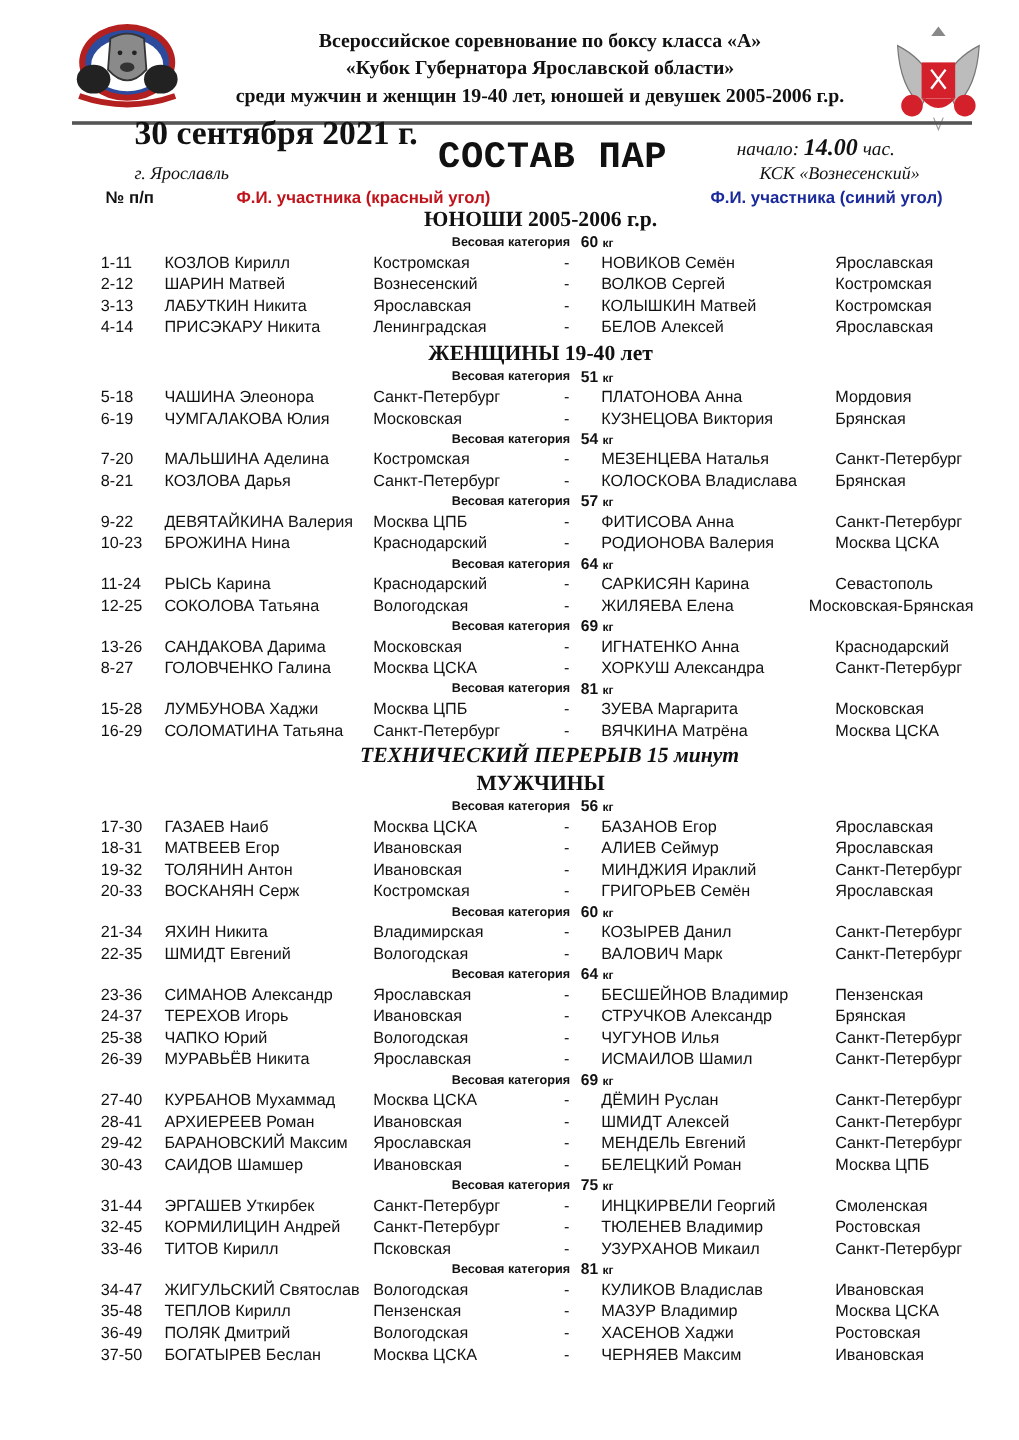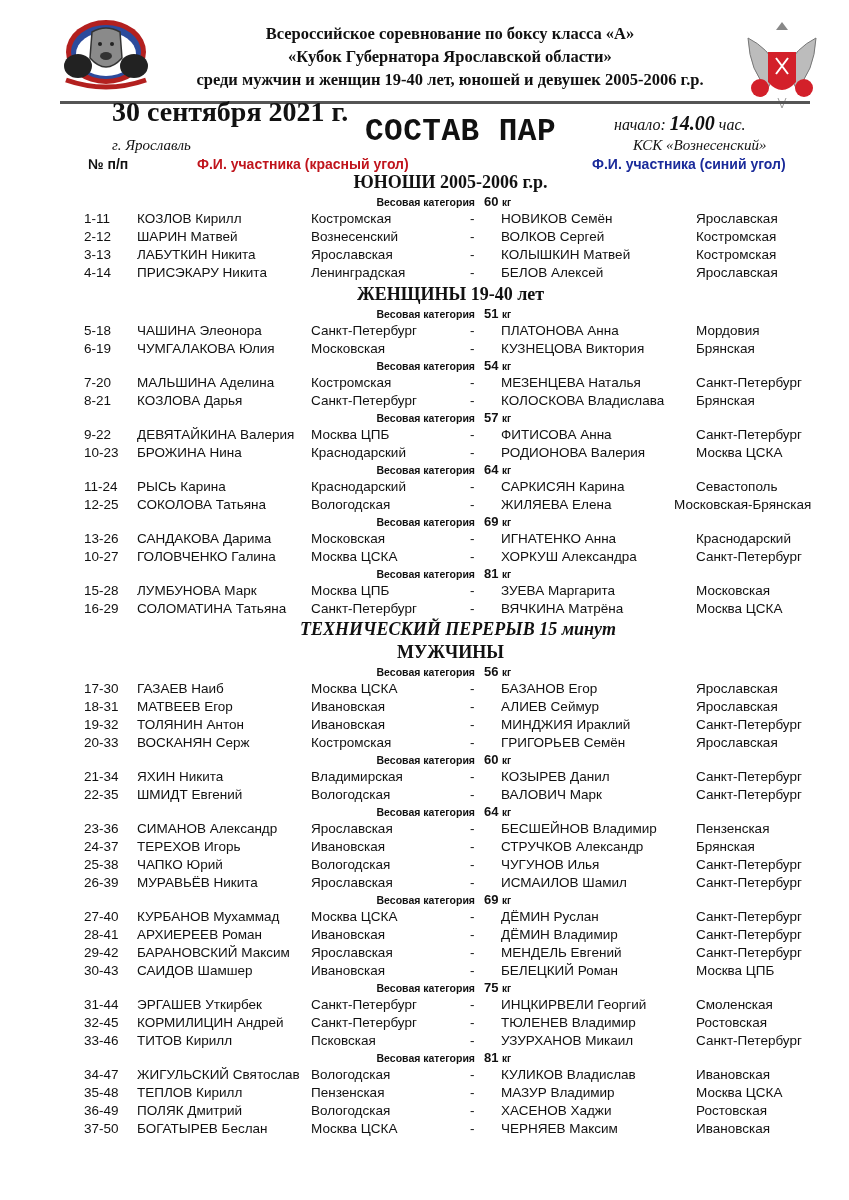--- a/index.html
+++ b/index.html
@@ -216,34 +216,34 @@
       </div>
       <div class="row">
         <span class="c-num">13-26</span>
         <span class="c-red">САНДАКОВА Дарима</span>
         <span class="c-redteam">Московская</span>
         <span class="c-dash">-</span>
         <span class="c-blue">ИГНАТЕНКО Анна</span>
         <span class="c-blueteam">Краснодарский</span>
       </div>
       <div class="row">
-        <span class="c-num">10-27</span>
+        <span class="c-num">8-27</span>
         <span class="c-red">ГОЛОВЧЕНКО Галина</span>
         <span class="c-redteam">Москва ЦСКА</span>
         <span class="c-dash">-</span>
         <span class="c-blue">ХОРКУШ Александра</span>
         <span class="c-blueteam">Санкт-Петербург</span>
       </div>
       <div class="weight">
         <span class="wl">Весовая категория</span>
         <span class="wv"><span>81</span> <small>кг</small></span>
       </div>
       <div class="row">
         <span class="c-num">15-28</span>
-        <span class="c-red">ЛУМБУНОВА Марк</span>
+        <span class="c-red">ЛУМБУНОВА Хаджи</span>
         <span class="c-redteam">Москва ЦПБ</span>
         <span class="c-dash">-</span>
         <span class="c-blue">ЗУЕВА Маргарита</span>
         <span class="c-blueteam">Московская</span>
       </div>
       <div class="row">
         <span class="c-num">16-29</span>
         <span class="c-red">СОЛОМАТИНА Татьяна</span>
         <span class="c-redteam">Санкт-Петербург</span>
         <span class="c-dash">-</span>
@@ -354,21 +354,21 @@
         <span class="c-redteam">Москва ЦСКА</span>
         <span class="c-dash">-</span>
         <span class="c-blue">ДЁМИН Руслан</span>
         <span class="c-blueteam">Санкт-Петербург</span>
       </div>
       <div class="row">
         <span class="c-num">28-41</span>
         <span class="c-red">АРХИЕРЕЕВ Роман</span>
         <span class="c-redteam">Ивановская</span>
         <span class="c-dash">-</span>
-        <span class="c-blue">ДЁМИН Владимир</span>
+        <span class="c-blue">ШМИДТ Алексей</span>
         <span class="c-blueteam">Санкт-Петербург</span>
       </div>
       <div class="row">
         <span class="c-num">29-42</span>
         <span class="c-red">БАРАНОВСКИЙ Максим</span>
         <span class="c-redteam">Ярославская</span>
         <span class="c-dash">-</span>
         <span class="c-blue">МЕНДЕЛЬ Евгений</span>
         <span class="c-blueteam">Санкт-Петербург</span>
       </div>

